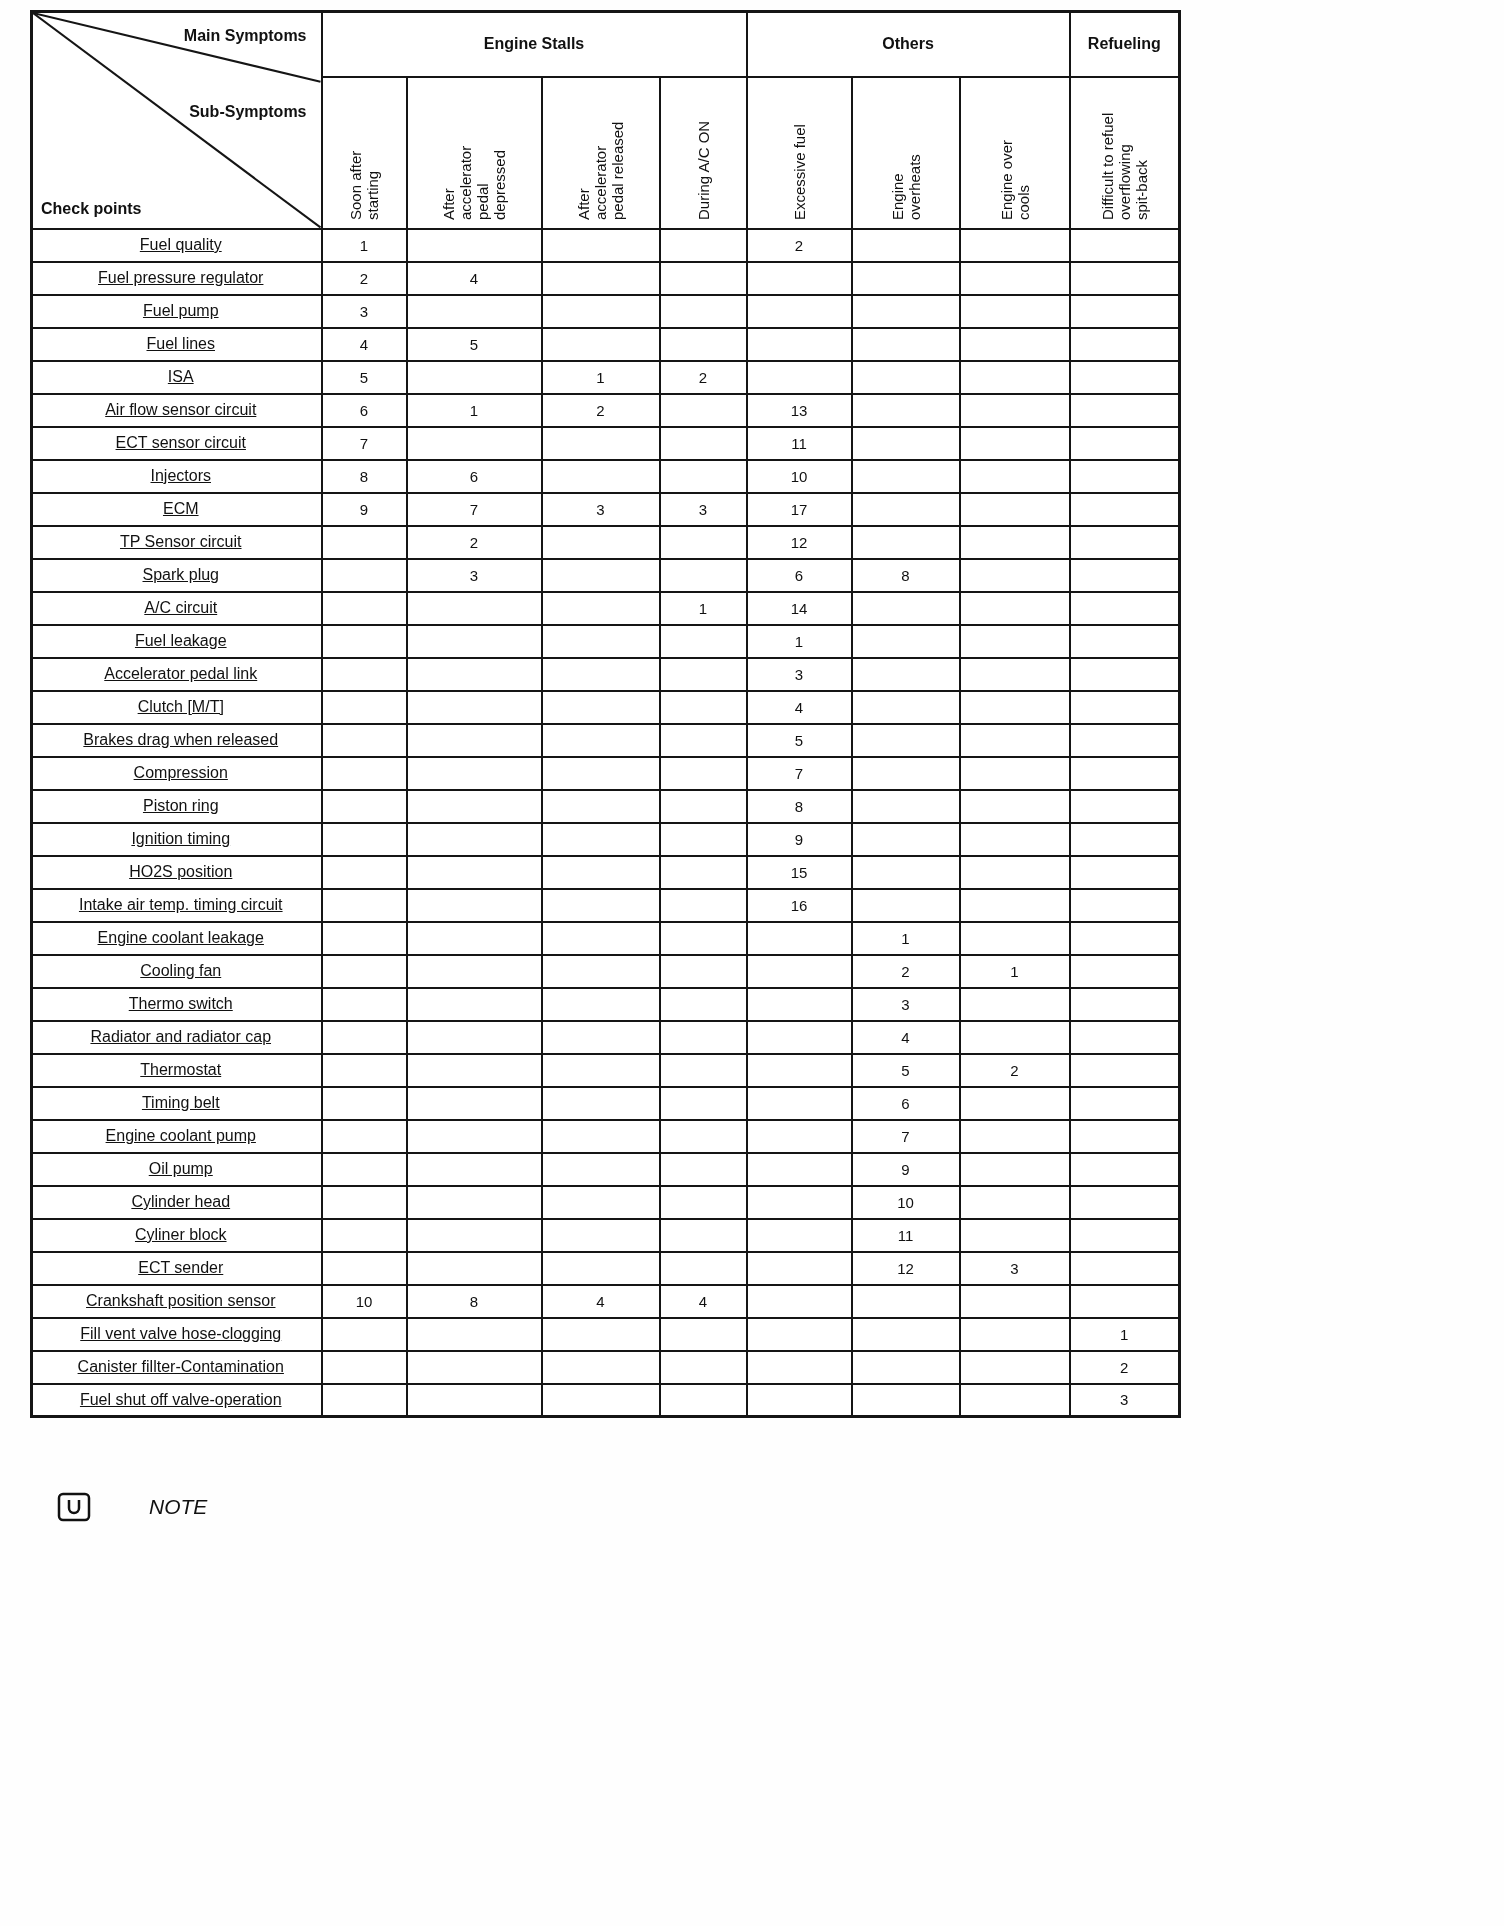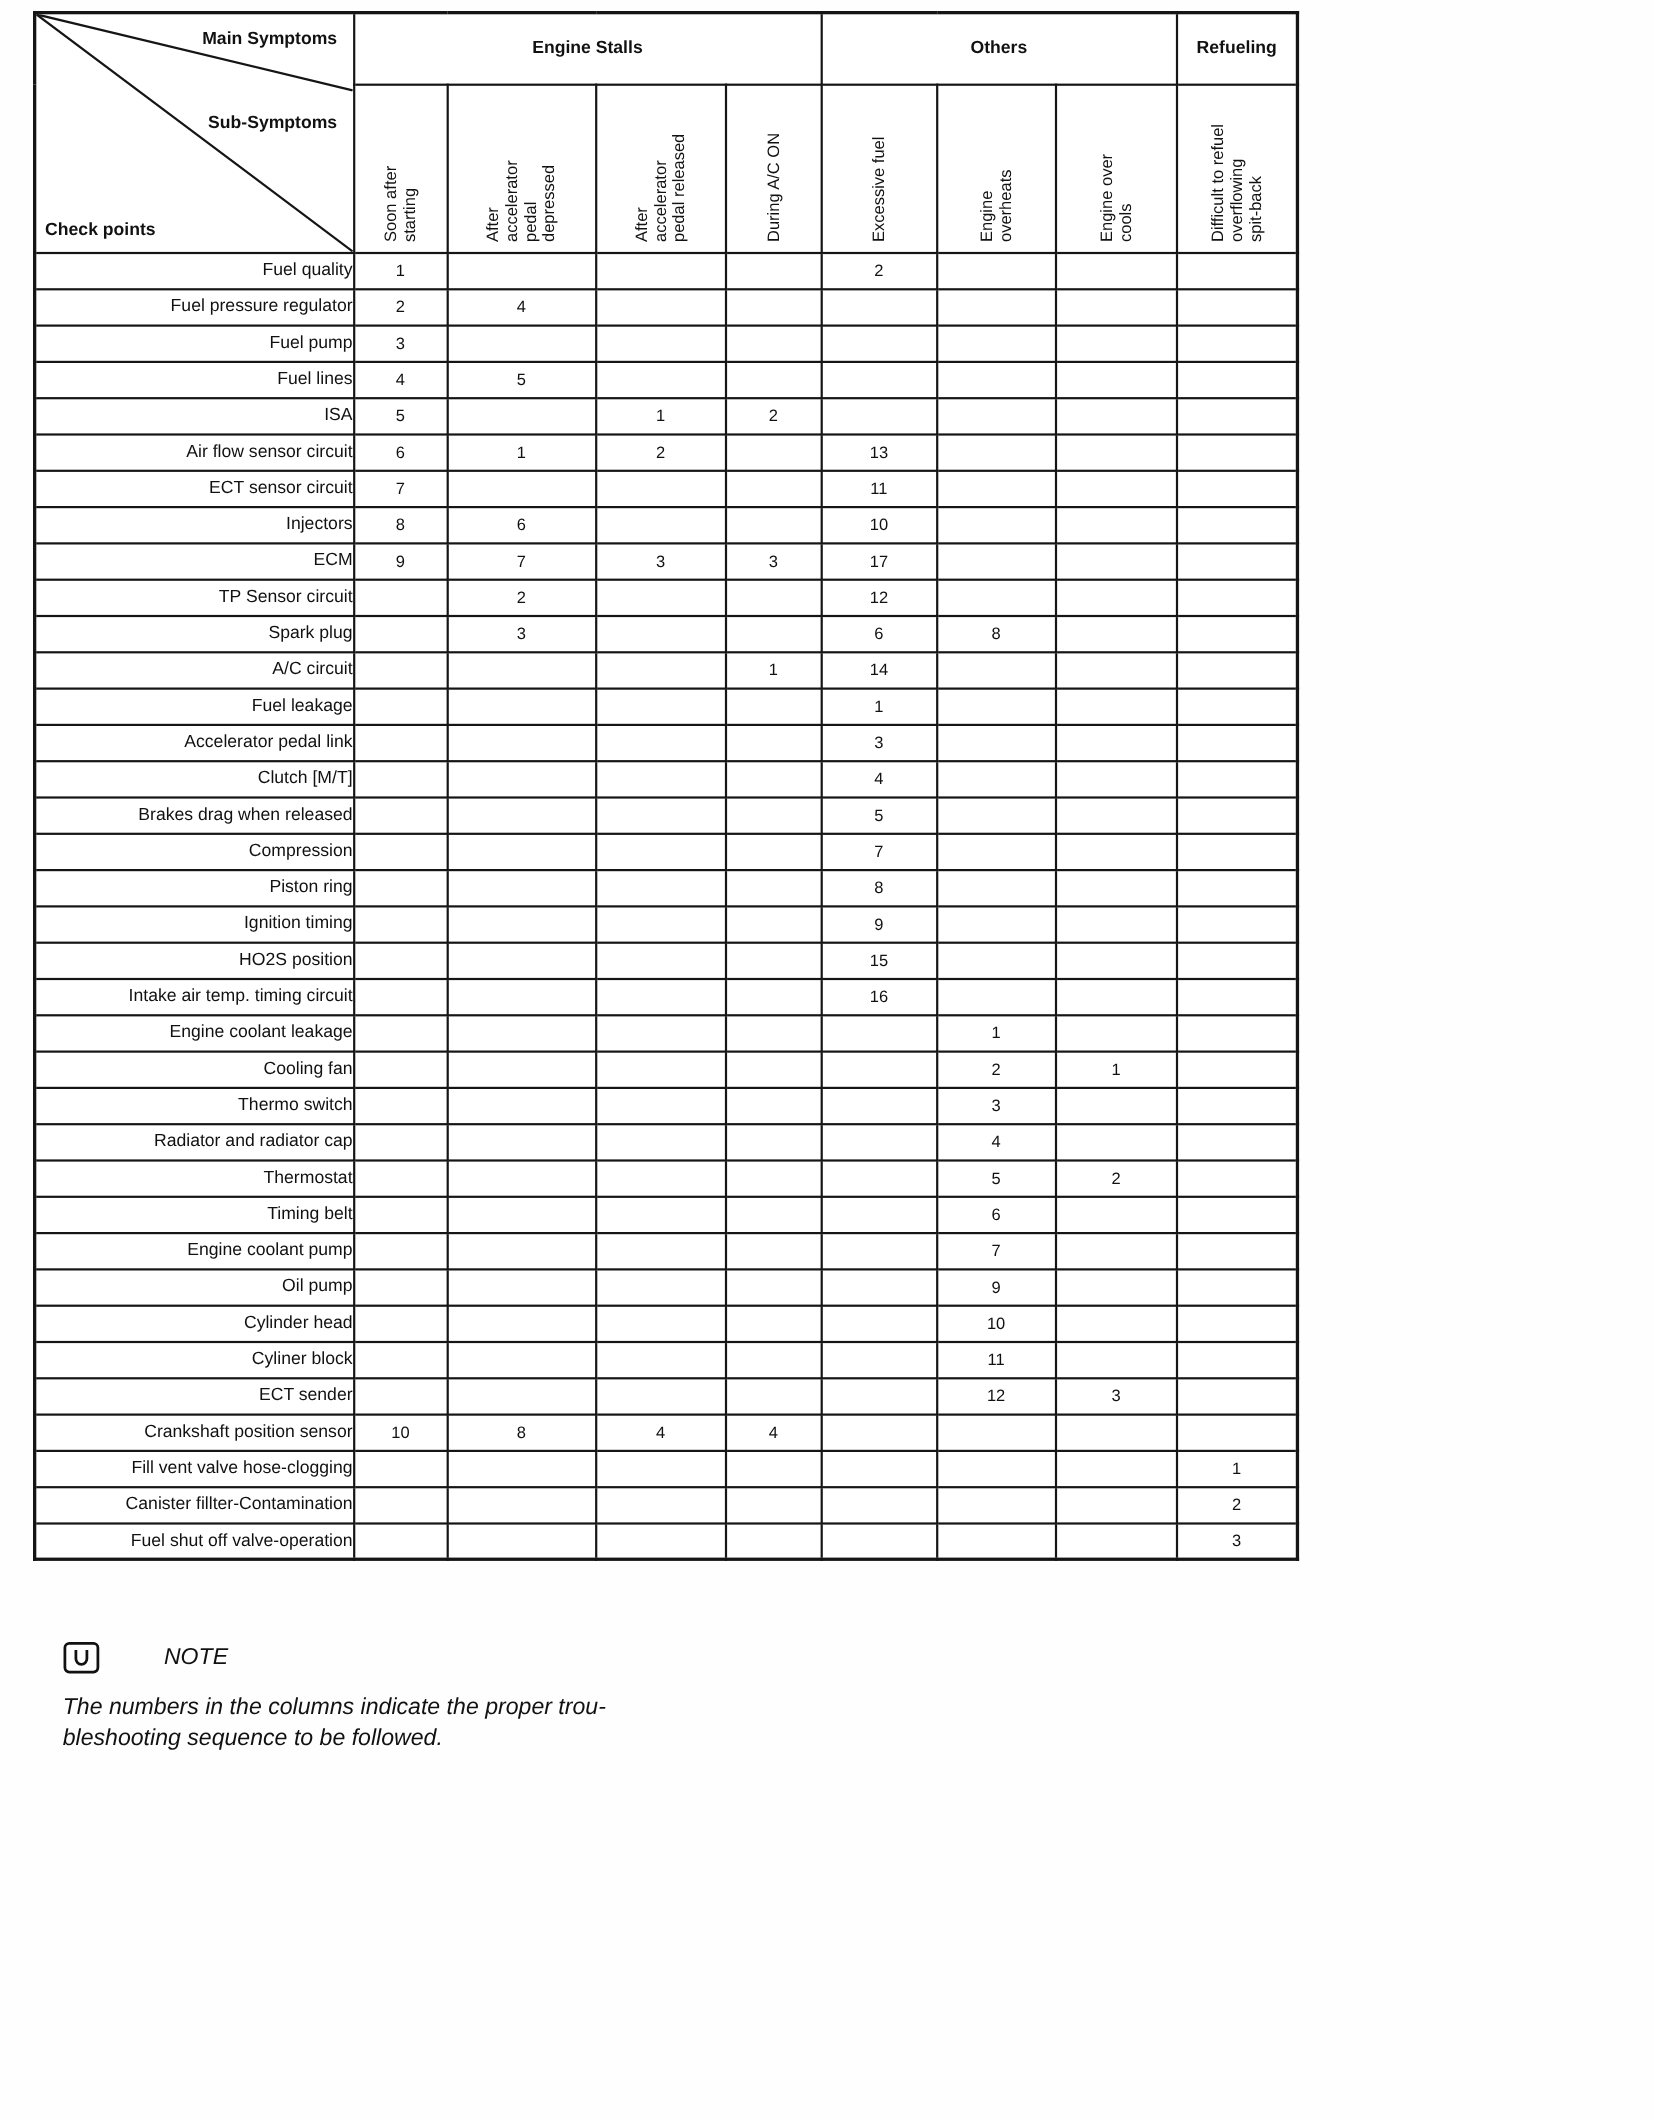--- a/index.html
+++ b/index.html
@@ -44,24 +44,25 @@
     font-size:15px;
     line-height:17px;
     height:138px;
     text-align:left;
   }
 
   td.rowlabel {
     height:33px;
     padding:0 0 0 8px;
     font-size:16px;
-    text-align:right;
+    text-align:center;
     vertical-align:middle;
     white-space:nowrap;
     overflow:hidden;
+    text-decoration:underline;
   }
   td.num {
     height:33px;
     font-size:15px;
     text-align:center;
     vertical-align:middle;
   }
 
   
   .fig-code {
@@ -553,16 +554,14 @@
 
 
   <div class="note-head">
     <svg class="note-icon-box" viewBox="0 0 34 30">
       <rect x="2" y="2" width="30" height="26" rx="4" fill="none" stroke="#111" stroke-width="2.5"></rect>
       <path d="M12 8 v8 a5 5 0 0 0 10 0 v-8" fill="none" stroke="#111" stroke-width="2.5"></path>
     </svg>
     <span class="note-title">NOTE</span>
   </div>
 
-  <div class="note-body">The numbers in the columns indicate the proper trou-
-bleshooting sequence to be followed.</div>
 
 </div>
 
 </body></html>

